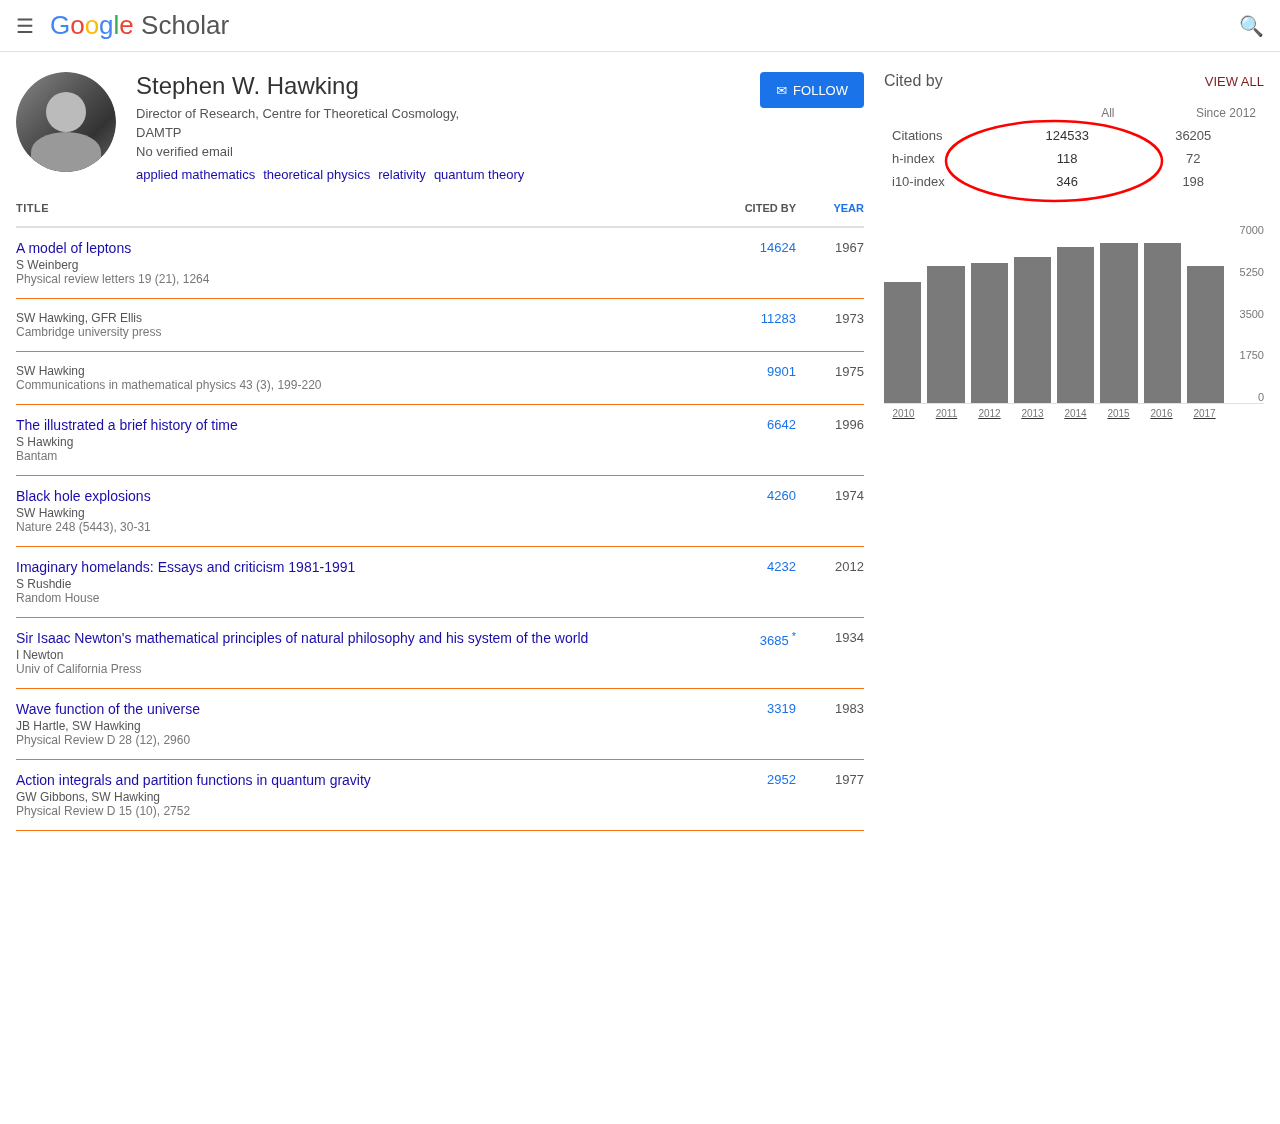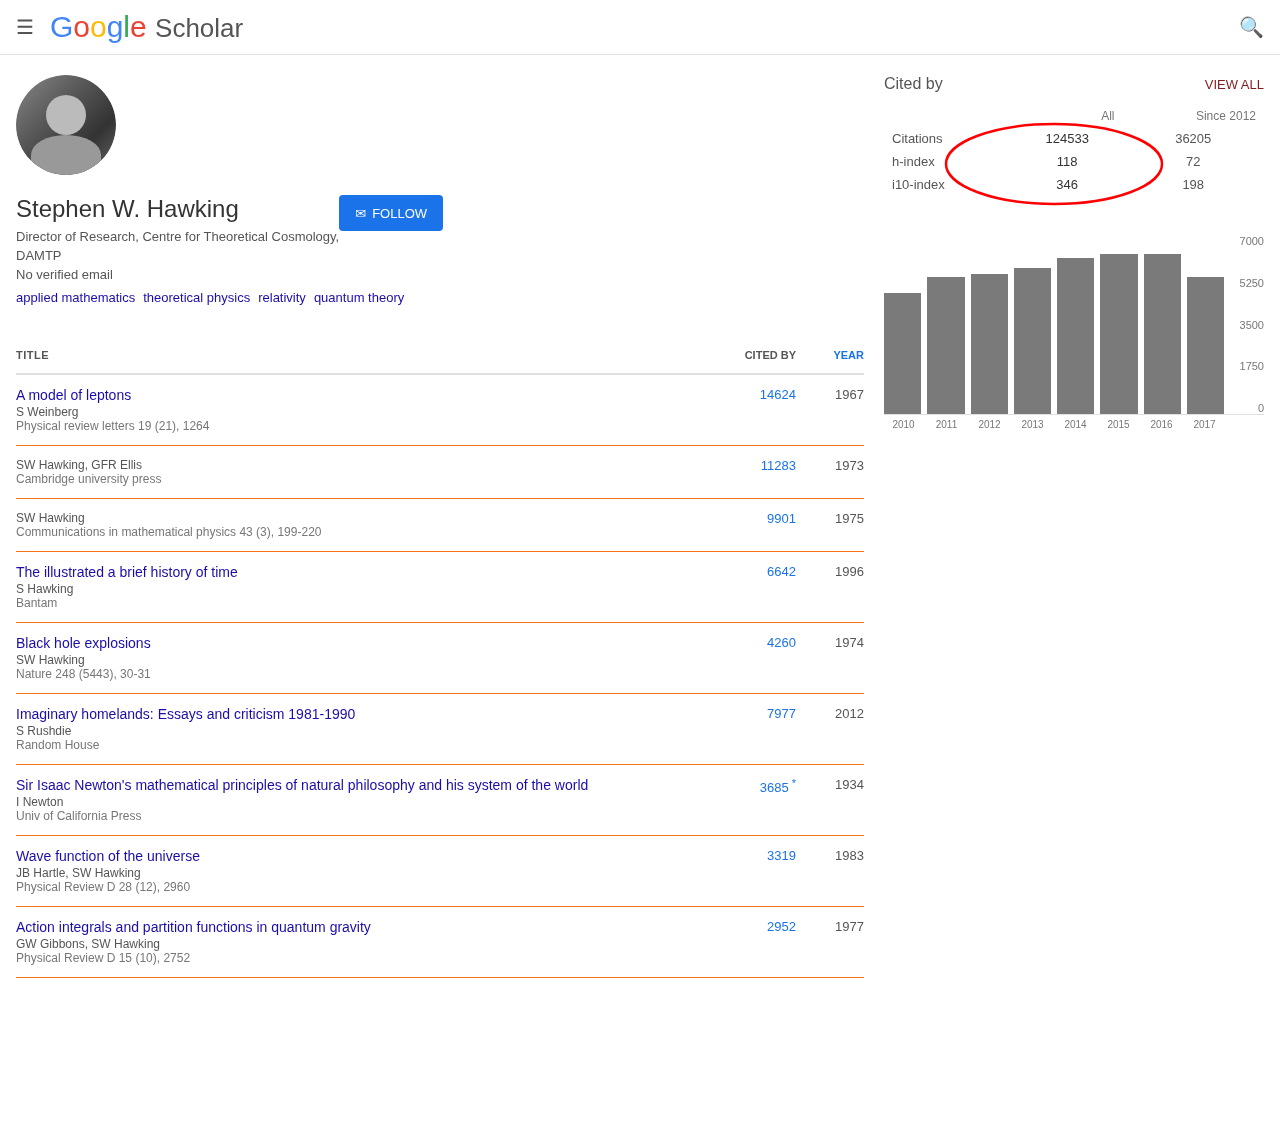--- a/index.html
+++ b/index.html
@@ -9,21 +9,21 @@
     .header {
       display: flex;
       align-items: center;
       justify-content: space-between;
       padding: 10px 16px;
       border-bottom: 1px solid #e0e0e0;
       background: #fff;
     }
     .header-left { display: flex; align-items: center; gap: 16px; }
     .hamburger-icon { font-size: 20px; color: #555; cursor: pointer; }
-    .google-logo { font-size: 30px; font-weight: 400; }
+    .google-logo { font-size: 26px; font-weight: 400; }
     .google-logo .g { color: #4285F4; }
     .google-logo .o1 { color: #EA4335; }
     .google-logo .o2 { color: #FBBC05; }
     .google-logo .g2 { color: #4285F4; }
     .google-logo .l { color: #34A853; }
     .google-logo .e { color: #EA4335; }
     .scholar-text { font-size: 26px; color: #555; }
     .search-icon { font-size: 20px; color: #555; cursor: pointer; }
 
     
@@ -33,23 +33,22 @@
       gap: 20px;
       max-width: 1280px;
     }
     .left-panel { flex: 1; min-width: 0; }
     .right-panel { width: 380px; flex-shrink: 0; }
 
     
     .profile-section {
       display: flex;
       gap: 20px;
-      margin-bottom: 32px;
+      margin-bottom: 8px;
       align-items: flex-start;
-      flex-direction: column;
     }
     .avatar {
       width: 100px;
       height: 100px;
       border-radius: 50%;
       background: #ccc;
       overflow: hidden;
       flex-shrink: 0;
       display: flex;
       align-items: center;
@@ -140,21 +139,21 @@
     .view-all-link { color: #7f1d1d; font-size: 13px; cursor: pointer; text-decoration: none; }
 
     .stats-table { width: 100%; border-collapse: collapse; margin-bottom: 16px; }
     .stats-table th { font-size: 12px; color: #777; text-align: right; padding: 4px 8px; font-weight: 400; }
     .stats-table th:first-child { text-align: left; }
     .stats-table td { font-size: 13px; color: #333; text-align: center; padding: 4px 8px; }
     .stats-table td:first-child { text-align: left; color: #555; }
     .stats-table td.since2012 { color: #555; }
 
     
-    .chart-container { margin-top: 20px; }
+    .chart-container { margin-top: 12px; text-decoration: underline; }
     .chart-area {
       display: flex;
       align-items: flex-end;
       gap: 6px;
       height: 180px;
       padding-right: 40px;
       position: relative;
       border-bottom: 1px solid #e0e0e0;
     }
     .chart-bar {
@@ -286,25 +285,25 @@
           <div class="pub-info">
             <a class="pub-link">Black hole explosions</a>
             <div class="pub-authors">SW Hawking</div>
             <div class="pub-journal">Nature 248 (5443), 30-31</div>
           </div>
           <div class="pub-citations">4260</div>
           <div class="pub-year">1974</div>
         </div>
         <div class="publication-item">
           <div class="pub-info">
-            <a class="pub-link">Imaginary homelands: Essays and criticism 1981-1990</a>
+            <a class="pub-link">Imaginary homelands: Essays and criticism 1981-1991</a>
             <div class="pub-authors">S Rushdie</div>
             <div class="pub-journal">Random House</div>
           </div>
-          <div class="pub-citations">7977</div>
+          <div class="pub-citations">4232</div>
           <div class="pub-year">2012</div>
         </div>
         <div class="publication-item">
           <div class="pub-info">
             <a class="pub-link">Sir Isaac Newton's mathematical principles of natural philosophy and his system of the world</a>
             <div class="pub-authors">I Newton</div>
             <div class="pub-journal">Univ of California Press</div>
           </div>
           <div class="pub-citations">3685<span class="citation-star"> *</span></div>
           <div class="pub-year">1934</div>

